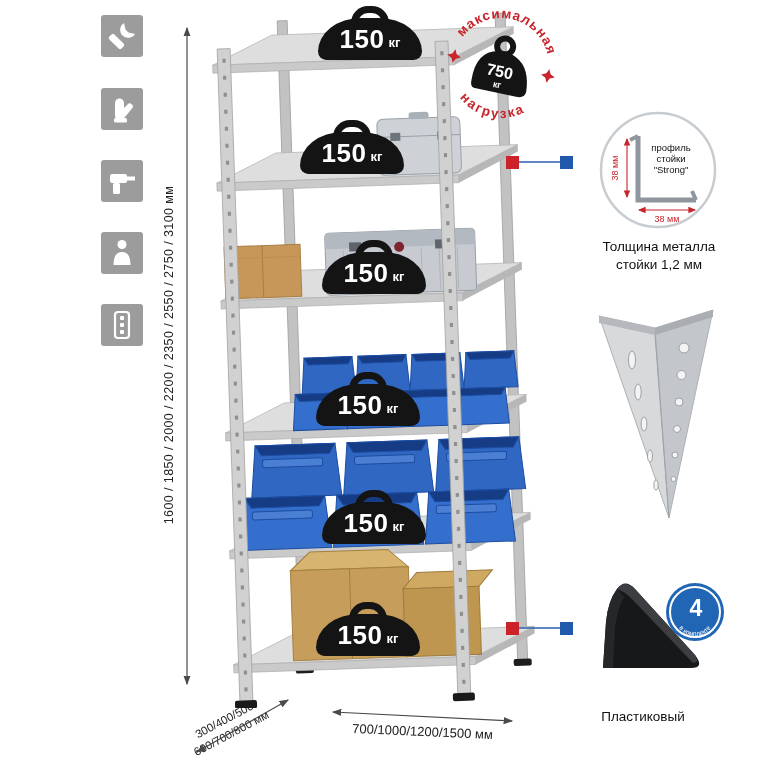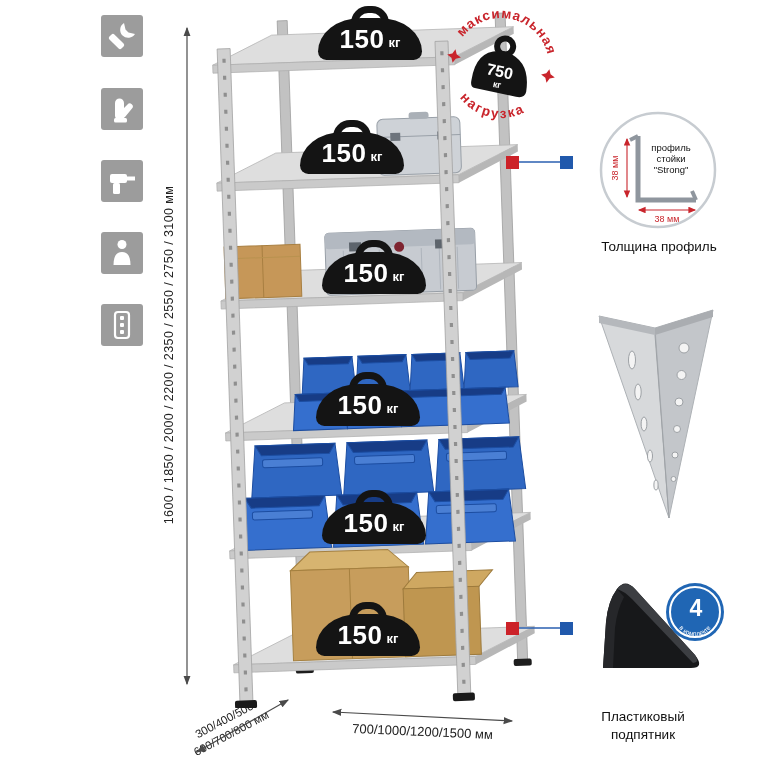--- a/index.html
+++ b/index.html
@@ -326,21 +326,22 @@
     <path d="M44,30 l-8,4 M102,94 l-4,-9" stroke="#8f969e" stroke-width="4" fill="none"></path>
     <line x1="33" y1="33" x2="33" y2="91" stroke="#c9252c" stroke-width="1.1" marker-start="url(#ar)" marker-end="url(#ar)"></line>
     <line x1="45" y1="104" x2="101" y2="104" stroke="#c9252c" stroke-width="1.1" marker-start="url(#ar)" marker-end="url(#ar)"></line>
     <text transform="rotate(-90 24 62)" x="24" y="62" font-size="9" fill="#c9252c" text-anchor="middle">38 мм</text>
     <text x="73" y="116" font-size="9" fill="#c9252c" text-anchor="middle">38 мм</text>
     <text x="77" y="45" font-size="9.5" fill="#111" text-anchor="middle">профиль</text>
     <text x="77" y="56" font-size="9.5" fill="#111" text-anchor="middle">стойки</text>
     <text x="77" y="67" font-size="9.5" fill="#111" text-anchor="middle">"Strong"</text>
   </svg>
   <div class="caption" style="left:584px;top:238px">
-    <div>Толщина профиль</div>
+    <div>Толщина металла</div>
+    <div>стойки 1,2 мм</div>
   </div>
 
   <svg class="abs" style="left:585px;top:298px" width="145" height="232" viewBox="0 0 145 232">
     <polygon points="14,18 70,30 84,220" fill="#d7d9db" stroke="#adb1b5"></polygon>
     <polygon points="70,30 128,12 84,220" fill="#c3c6ca" stroke="#adb1b5"></polygon>
     <polygon points="14,18 70,30 70,37 14,25" fill="#b5b8bc"></polygon>
     <polygon points="70,30 128,12 128,19 70,37" fill="#aaadb1"></polygon>
     <line x1="70" y1="37" x2="84" y2="220" stroke="#9fa3a7"></line>
     <g fill="#f4f4f4" stroke="#9da1a5">
       <ellipse cx="47" cy="62" rx="3.5" ry="9"></ellipse>
@@ -370,16 +371,15 @@
     <defs>
         <path id="badgeArc" d="M 12,36 A 20,20 0 0 0 52,36"></path>
       </defs>
     <text x="33" y="36" text-anchor="middle" font-size="23" font-weight="bold" fill="#fff">4</text>
     <text font-size="6.5" fill="#fff" text-anchor="middle">
       <textPath href="#badgeArc" startOffset="50%">в комплекте</textPath>
     </text>
   </svg>
   <div class="caption" style="left:568px;top:708px">
     <div>Пластиковый</div>
-    <div>подпятник</div>
   </div>
 
 </div>
 
 </body></html>

